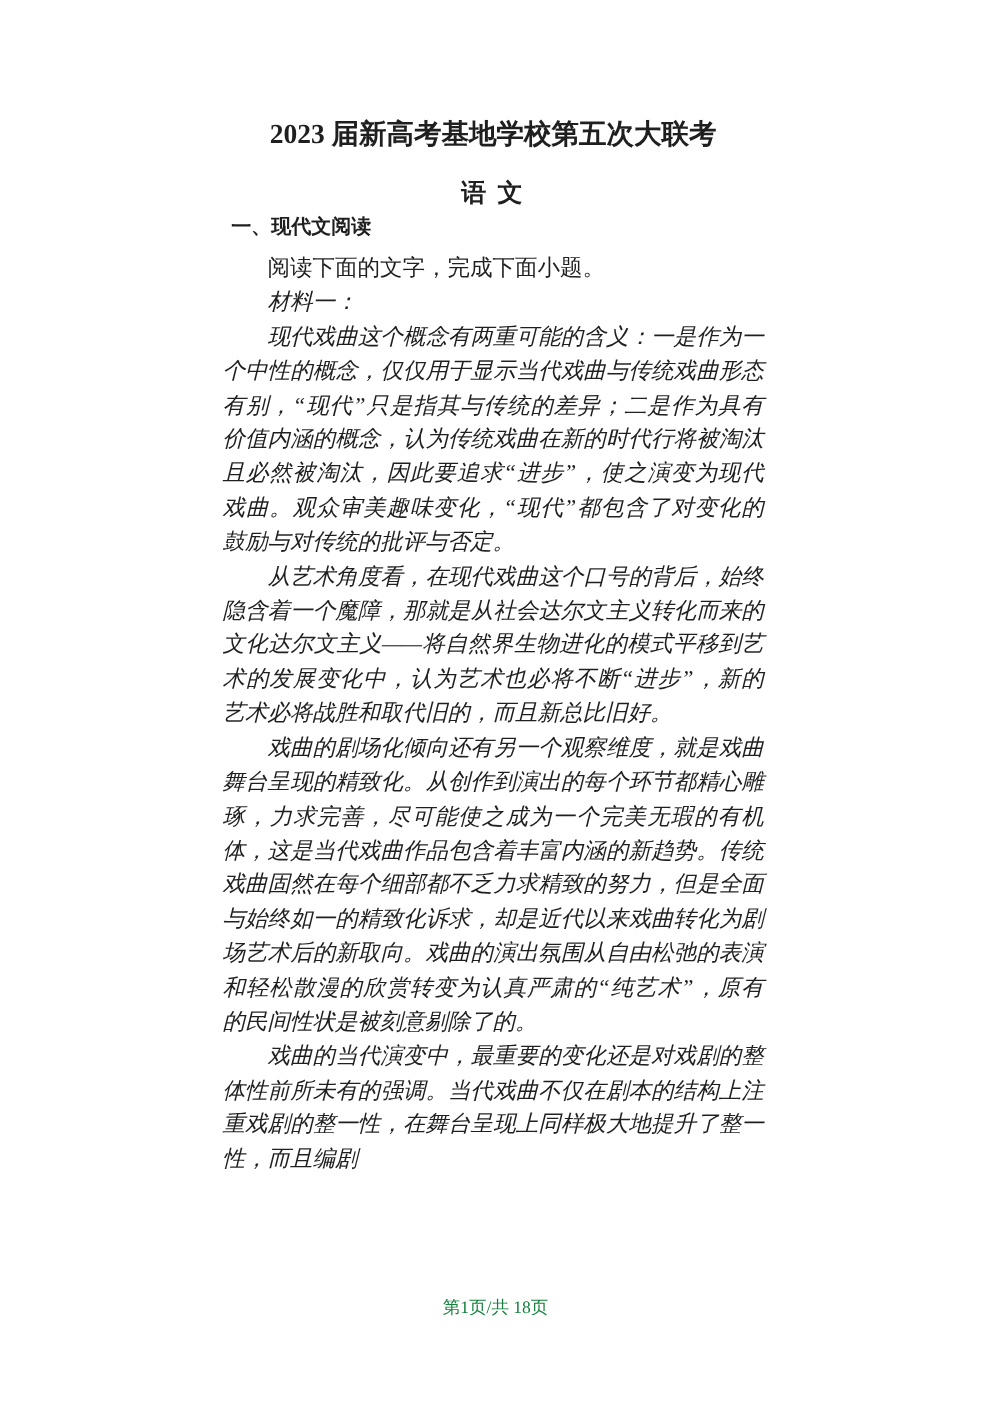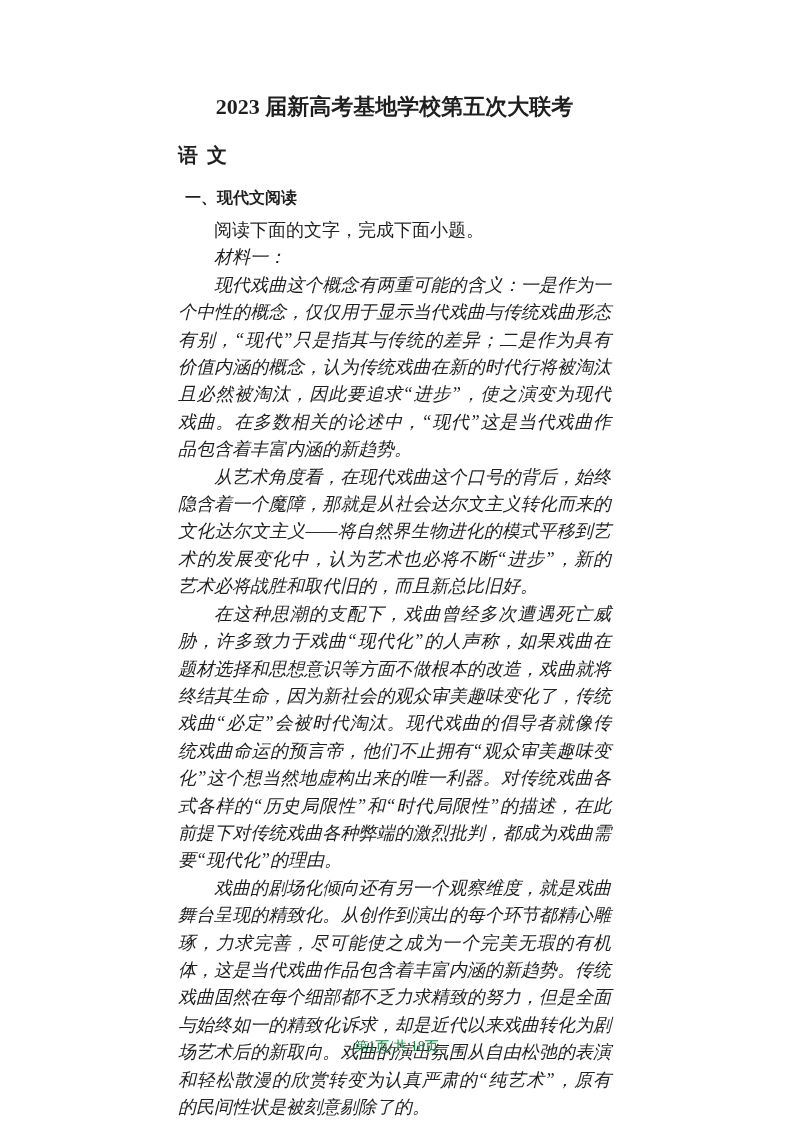--- a/index.html
+++ b/index.html
@@ -21,24 +21,25 @@
   }
   .doc-title {
     margin: 0;
     font-size: 22px;
     font-weight: bold;
     line-height: 34px;
     text-align: center;
     white-space: nowrap;
   }
   .doc-subject {
-    margin: 16px 0 16px 0;
+    margin: 16px 0 0 0;
     font-size: 20px;
     font-weight: bold;
     line-height: 30px;
+    text-align: center;
     letter-spacing: 2px;
   }
   .section-heading {
     margin: 0 0 0 7px;
     font-size: 16px;
     font-weight: bold;
     line-height: 24px;
   }
   .subsection-heading {
     margin: 7px 0 0 35px;
@@ -82,22 +83,21 @@
   <h1 class="doc-title">2023 届新高考基地学校第五次大联考</h1>
 
   <h2 class="doc-subject">语 文</h2>
 
   <div class="section-heading">一、现代文阅读</div>
 
 
   <div class="body-text">
     <p class="intro-line">阅读下面的文字，完成下面小题。</p>
     <p class="kai">材料一：</p>
-    <p class="kai">现代戏曲这个概念有两重可能的含义：一是作为一个中性的概念，仅仅用于显示当代戏曲与传统戏曲形态有别，“现代”只是指其与传统的差异；二是作为具有价值内涵的概念，认为传统戏曲在新的时代行将被淘汰且必然被淘汰，因此要追求“进步”，使之演变为现代戏曲。在多数相关的论述中，“现代”这是当代戏曲作品包含着丰富内涵的新趋势。</p>
+    <p class="kai">现代戏曲这个概念有两重可能的含义：一是作为一个中性的概念，仅仅用于显示当代戏曲与传统戏曲形态有别，“现代”只是指其与传统的差异；二是作为具有价值内涵的概念，认为传统戏曲在新的时代行将被淘汰且必然被淘汰，因此要追求“进步”，使之演变为现代戏曲。观众审美趣味变化，“现代”都包含了对变化的鼓励与对传统的批评与否定。</p>
     <p class="kai">从艺术角度看，在现代戏曲这个口号的背后，始终隐含着一个魔障，那就是从社会达尔文主义转化而来的文化达尔文主义——将自然界生物进化的模式平移到艺术的发展变化中，认为艺术也必将不断“进步”，新的艺术必将战胜和取代旧的，而且新总比旧好。</p>
-    <p class="kai">在这种思潮的支配下，戏曲曾经多次遭遇死亡威胁，许多致力于戏曲“现代化”的人声称，如果戏曲在题材选择和思想意识等方面不做根本的改造，戏曲就将终结其生命，因为新社会的观众审美趣味变化了，传统戏曲“必定”会被时代淘汰。现代戏曲的倡导者就像传统戏曲命运的预言帝，他们不止拥有“观众审美趣味变化”这个想当然地虚构出来的唯一利器。对传统戏曲各式各样的“历史局限性”和“时代局限性”的描述，在此前提下对传统戏曲各种弊端的激烈批判，都成为戏曲需要“现代化”的理由。</p>
     <p class="kai">戏曲的剧场化倾向还有另一个观察维度，就是戏曲舞台呈现的精致化。从创作到演出的每个环节都精心雕琢，力求完善，尽可能使之成为一个完美无瑕的有机体，这是当代戏曲作品包含着丰富内涵的新趋势。传统戏曲固然在每个细部都不乏力求精致的努力，但是全面与始终如一的精致化诉求，却是近代以来戏曲转化为剧场艺术后的新取向。戏曲的演出氛围从自由松弛的表演和轻松散漫的欣赏转变为认真严肃的“纯艺术”，原有的民间性状是被刻意剔除了的。</p>
     <p class="kai">戏曲的当代演变中，最重要的变化还是对戏剧的整体性前所未有的强调。当代戏曲不仅在剧本的结构上注重戏剧的整一性，在舞台呈现上同样极大地提升了整一性，而且编剧</p>
   </div>
 
   <div class="page-footer">第1页/共 18页</div>
 
 </div>
 
 </body></html>

